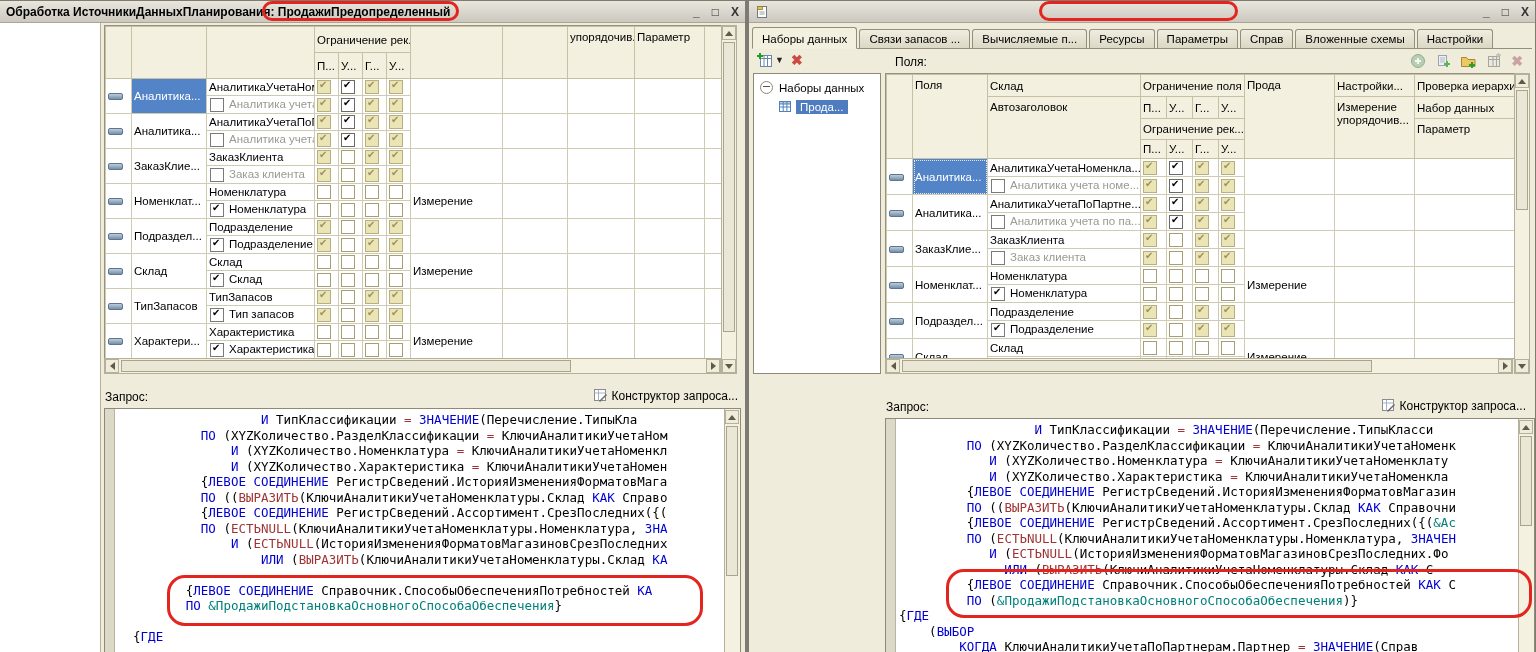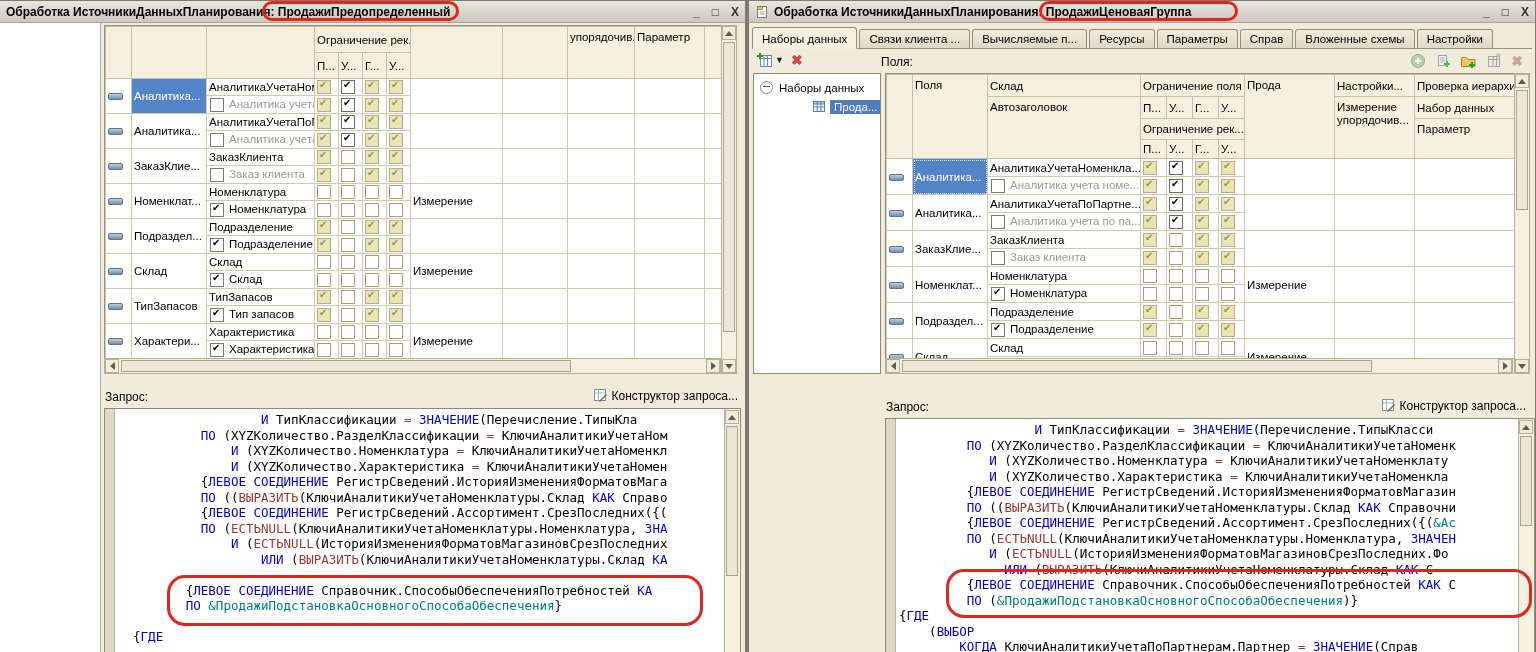--- a/index.html
+++ b/index.html
@@ -68,21 +68,21 @@
   .tab.active{background:#f3f0e0;padding-top:5px;margin-bottom:-1px;border-bottom:1px solid #f3f0e0;}
   .toolbar-left{position:absolute;left:7px;top:51px;display:flex;align-items:center;gap:7px;}
   .toolbar-right{position:absolute;right:12px;top:52px;display:flex;align-items:center;gap:9px;}
   .tb-x{color:#cc4a42;font-weight:bold;font-size:14px;cursor:pointer;}
   .tb-x.dis{color:#c9a2a2;cursor:default;}
   .caret{font-size:9px;color:#222;margin-left:1px;}
   .tree{position:absolute;background:#fff;border:1px solid #8f8a78;box-sizing:border-box;font-size:11.5px;overflow:hidden;}
   .tree-row{display:flex;align-items:center;height:19px;padding-left:6px;cursor:pointer;}
   .exp{width:11px;height:11px;border:1px solid #8c8874;border-radius:50%;position:relative;margin-right:6px;flex:0 0 auto;background:#fff;}
   .exp::after{content:"";position:absolute;left:2px;right:2px;top:4px;height:1px;background:#555;}
-  .tree-child{padding-left:18px;margin-left:40px;}
+  .tree-child{padding-left:24px;}
   .tree-sel{background:#4f7cbf;color:#fff;padding:1px 4px;white-space:nowrap;overflow:hidden;max-width:58px;}
   .fields-label{position:absolute;font-size:12px;color:#000;}
 
   
   .oval{position:absolute;border:3px solid #e2251f;pointer-events:none;z-index:60;box-sizing:border-box;}
   .oval.title{border-radius:11px;}
   .oval.query{border-radius:18px;}
 
   .whitepane{position:absolute;background:#fff;border-right:1px solid #b5b09a;}
   .icon16{display:inline-block;vertical-align:middle;}
@@ -352,51 +352,50 @@
     </div>
   </section>
 
   <section class="win" id="win-right" style="left:748px;top:0;width:788px;height:653px;">
     <header class="titlebar">
       <svg class="icon16" width="14" height="14" viewBox="0 0 14 14" style="margin-right:5px;">
         <rect x="2.5" y="1.5" width="9" height="11" fill="#fffef0" stroke="#6b7a92"></rect>
         <path d="M2.5 1.5 h5 v3 h-5 z" fill="#e8c14a" stroke="#8a7a3a" stroke-width="0.8"></path>
         <path d="M4.5 7h5M4.5 9h5" stroke="#8ea0b8"></path>
       </svg>
-      <span class="title-text"><span>Обработка ИсточникиДанныхПланирования: </span><span>ПродажиЦеноваяГруппа</span></span>
       <span class="win-controls">
         <span>_</span>
         <span>□</span>
         <span>X</span>
       </span>
     </header>
 
     <nav class="tabbar">
         <span class="tab active">Наборы данных</span>
-        <span class="tab">Связи клиента ...</span>
+        <span class="tab">Связи запасов ...</span>
         <span class="tab">Вычисляемые п...</span>
         <span class="tab">Ресурсы</span>
         <span class="tab">Параметры</span>
         <span class="tab">Справ</span>
         <span class="tab">Вложенные схемы</span>
         <span class="tab">Настройки</span>
       </nav>
 
     <div class="toolbar-left">
       <span style="display:flex;align-items:center;cursor:pointer;">
         <svg class="icon16" width="18" height="16" viewBox="0 0 18 16">
           <rect x="4.5" y="3.5" width="11" height="11" fill="#fff" stroke="#6a87a8"></rect>
           <path d="M4.5 6.5h11M8 3.5v11M11.5 3.5v11" stroke="#6a87a8"></path>
           <path d="M1 4h6M4 1v6" stroke="#1f9e1f" stroke-width="2"></path>
         </svg>
         <span class="caret">▼</span>
       </span>
       <span class="tb-x">✖</span>
     </div>
-    <div class="fields-label" style="left:132px;top:54px;">Поля:</div>
+    <div class="fields-label" style="left:146px;top:54px;">Поля:</div>
     <div class="toolbar-right">
       <svg class="icon16" width="16" height="16" viewBox="0 0 16 16">
         <circle cx="8" cy="8" r="6.5" fill="#b9cdb4" stroke="#8fae8c"></circle>
           <path d="M5 8h6M8 5v6" stroke="#f4f7f2" stroke-width="2"></path>
       </svg>
       <svg class="icon16" width="16" height="16" viewBox="0 0 16 16">
         <rect x="3.5" y="2.5" width="8" height="10" fill="#eef0f2" stroke="#9aa4ae"></rect>
           <path d="M5 5h5M5 7h5M5 9h5" stroke="#aeb8c2"></path>
         <path d="M9 11h6M12 8v6" stroke="#57b557" stroke-width="2"></path>
       </svg>

